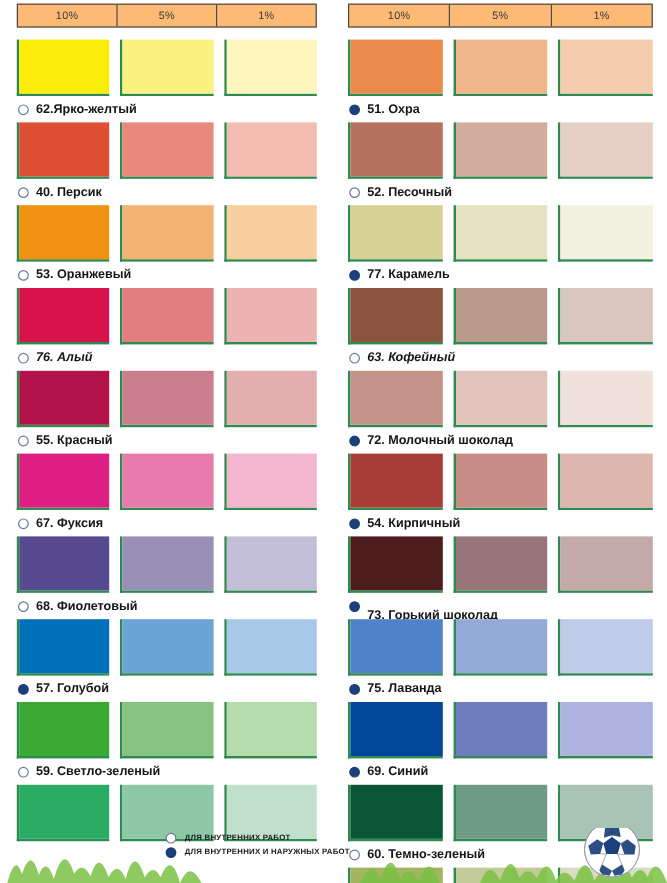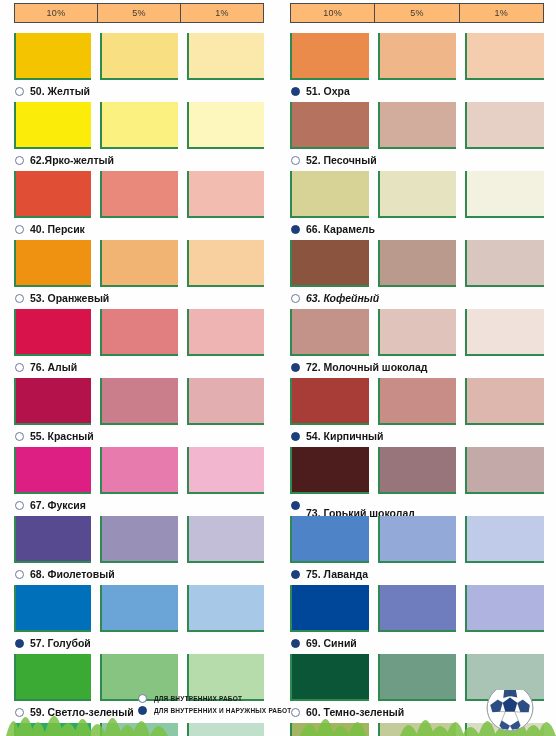--- a/index.html
+++ b/index.html
@@ -140,37 +140,20 @@
     <div class="col col-left">
       <div class="hdr">
         <div class="hdr-cell">10%</div>
         <div class="hdr-cell">5%</div>
         <div class="hdr-cell">1%</div>
       </div>
       <div id="left-rows">
           <div class="crow">
             <div class="swatches">
               <div class="sw" style="border-left-color: rgb(47, 138, 79); border-bottom-color: rgb(47, 138, 79);">
-                <div class="sw-fill" title="#f5c400" style="background: rgb(245, 196, 0);"></div>
-              </div>
-              <div class="sw" style="border-left-color: rgb(47, 138, 79); border-bottom-color: rgb(47, 138, 79);">
-                <div class="sw-fill" title="#f7df82" style="background: rgb(247, 223, 130);"></div>
-              </div>
-              <div class="sw" style="border-left-color: rgb(47, 138, 79); border-bottom-color: rgb(47, 138, 79);">
-                <div class="sw-fill" title="#fbe9ab" style="background: rgb(251, 233, 171);"></div>
-              </div>
-            </div>
-            <div class="rowlabel">
-              <span class="dot"></span>
-              <span class="rowname" style="color: rgb(22, 22, 22);">50. Желтый</span>
-            </div>
-          </div>
-          <div class="crow">
-            <div class="swatches">
-              <div class="sw" style="border-left-color: rgb(47, 138, 79); border-bottom-color: rgb(47, 138, 79);">
                 <div class="sw-fill" title="#fbec0a" style="background: rgb(251, 236, 10);"></div>
               </div>
               <div class="sw" style="border-left-color: rgb(47, 138, 79); border-bottom-color: rgb(47, 138, 79);">
                 <div class="sw-fill" title="#fbf180" style="background: rgb(251, 241, 128);"></div>
               </div>
               <div class="sw" style="border-left-color: rgb(47, 138, 79); border-bottom-color: rgb(47, 138, 79);">
                 <div class="sw-fill" title="#fdf7bd" style="background: rgb(253, 247, 189);"></div>
               </div>
             </div>
             <div class="rowlabel">
@@ -219,21 +202,21 @@
               </div>
               <div class="sw" style="border-left-color: rgb(47, 138, 79); border-bottom-color: rgb(47, 138, 79);">
                 <div class="sw-fill" title="#e07e80" style="background: rgb(224, 126, 128);"></div>
               </div>
               <div class="sw" style="border-left-color: rgb(47, 138, 79); border-bottom-color: rgb(47, 138, 79);">
                 <div class="sw-fill" title="#eeb3b3" style="background: rgb(238, 179, 179);"></div>
               </div>
             </div>
             <div class="rowlabel">
               <span class="dot"></span>
-              <span class="rowname" style="color: rgb(22, 22, 22);">76. Алый</span>
+              <span class="rowname" style="color: rgb(22, 22, 22); font-style: italic;">76. Алый</span>
             </div>
           </div>
           <div class="crow">
             <div class="swatches">
               <div class="sw" style="border-left-color: rgb(47, 138, 79); border-bottom-color: rgb(47, 138, 79);">
                 <div class="sw-fill" title="#b3134a" style="background: rgb(179, 19, 74);"></div>
               </div>
               <div class="sw" style="border-left-color: rgb(47, 138, 79); border-bottom-color: rgb(47, 138, 79);">
                 <div class="sw-fill" title="#ca7e8c" style="background: rgb(202, 126, 140);"></div>
               </div>
@@ -378,21 +361,21 @@
               </div>
               <div class="sw" style="border-left-color: rgb(47, 138, 79); border-bottom-color: rgb(47, 138, 79);">
                 <div class="sw-fill" title="#e6e4c0" style="background: rgb(230, 228, 192);"></div>
               </div>
               <div class="sw" style="border-left-color: rgb(47, 138, 79); border-bottom-color: rgb(47, 138, 79);">
                 <div class="sw-fill" title="#f3f2e0" style="background: rgb(243, 242, 224);"></div>
               </div>
             </div>
             <div class="rowlabel">
               <span class="dot filled" style="background: rgb(27, 63, 122); border-color: rgb(27, 63, 122);"></span>
-              <span class="rowname" style="color: rgb(22, 22, 22);">66. Карамель</span>
+              <span class="rowname" style="color: rgb(22, 22, 22);">77. Карамель</span>
             </div>
           </div>
           <div class="crow">
             <div class="swatches">
               <div class="sw" style="border-left-color: rgb(47, 138, 79); border-bottom-color: rgb(47, 138, 79);">
                 <div class="sw-fill" title="#8a543e" style="background: rgb(138, 84, 62);"></div>
               </div>
               <div class="sw" style="border-left-color: rgb(47, 138, 79); border-bottom-color: rgb(47, 138, 79);">
                 <div class="sw-fill" title="#bb9a8e" style="background: rgb(187, 154, 142);"></div>
               </div>

